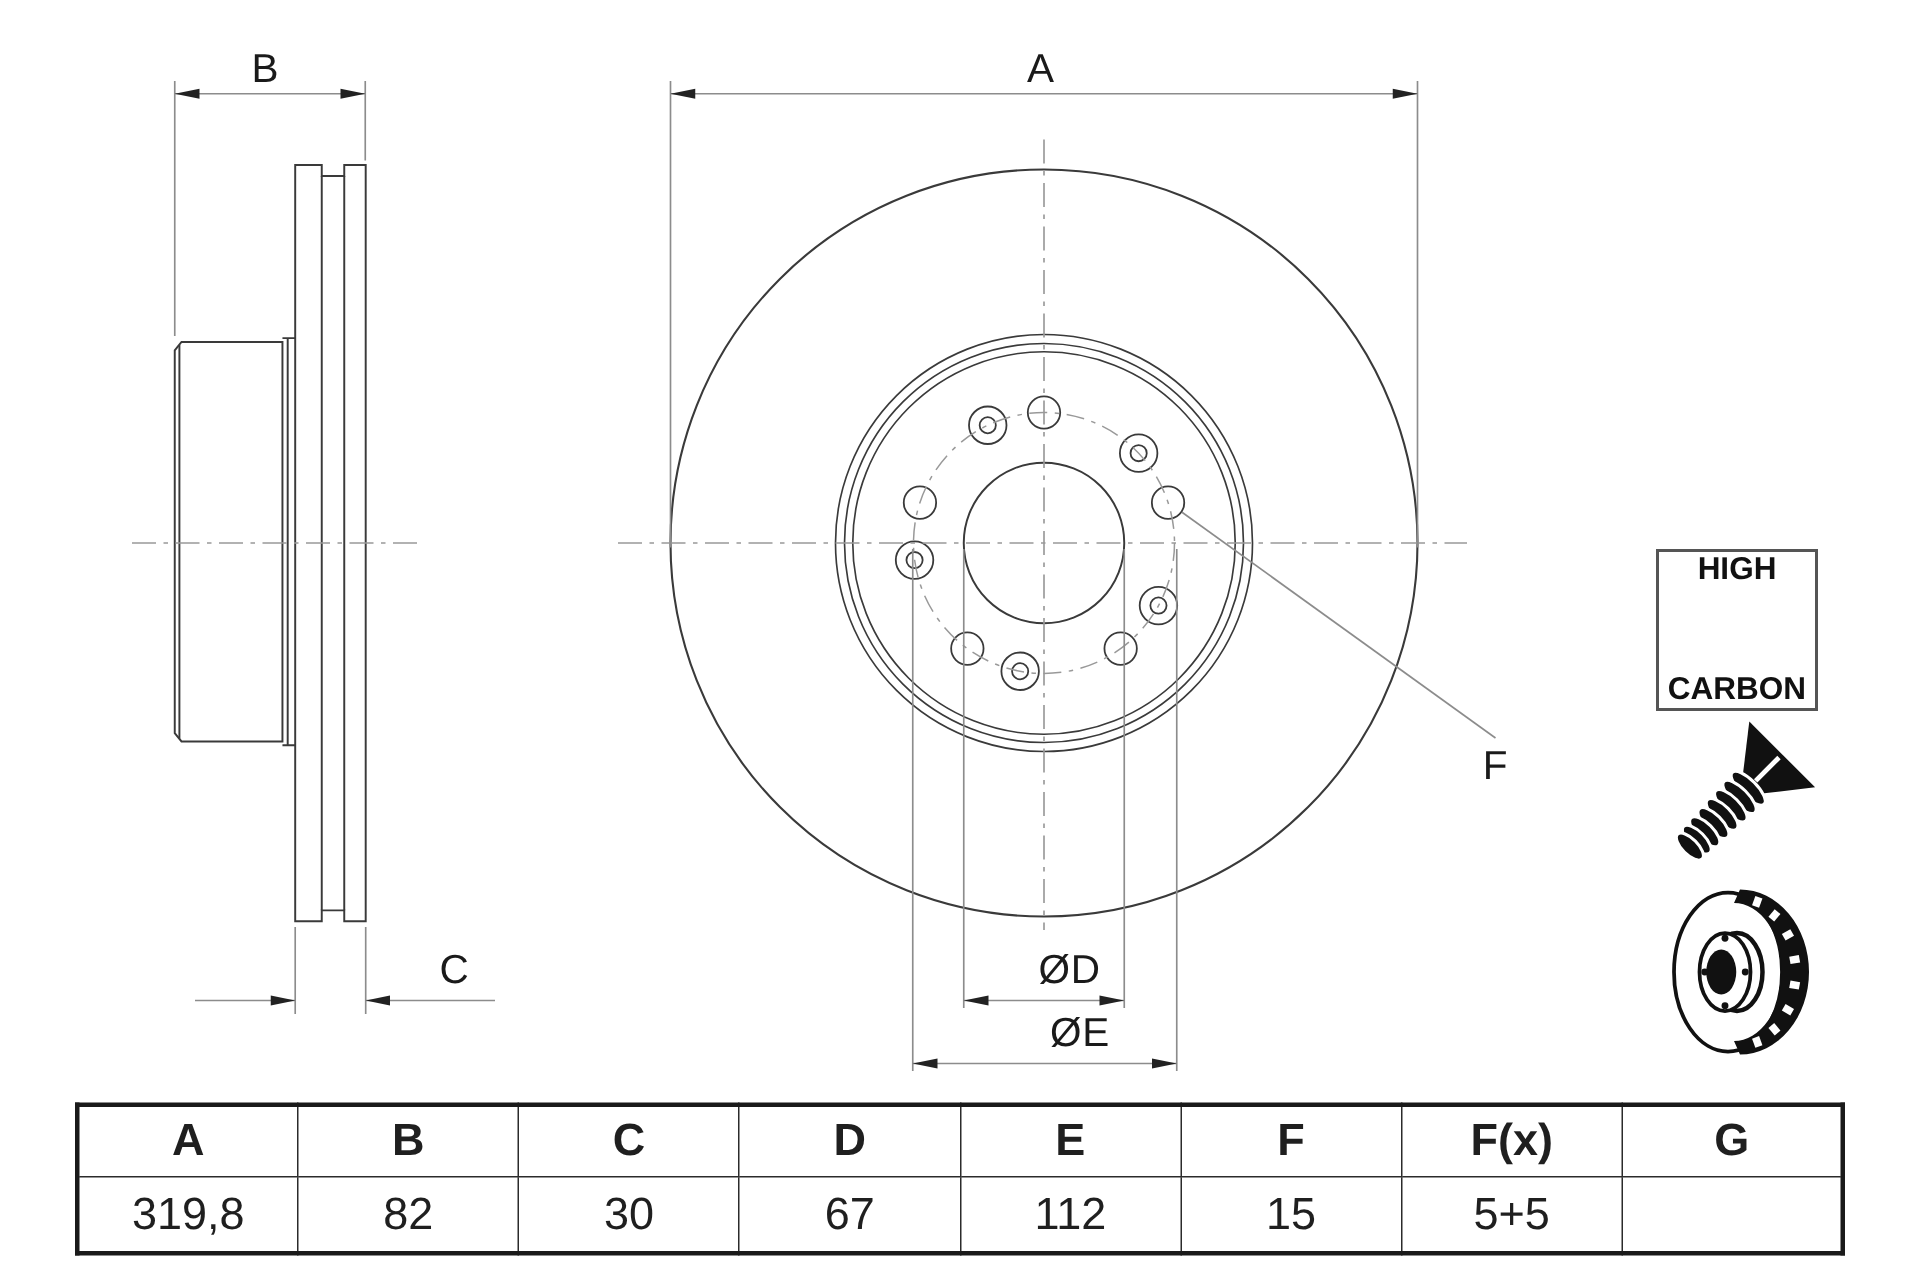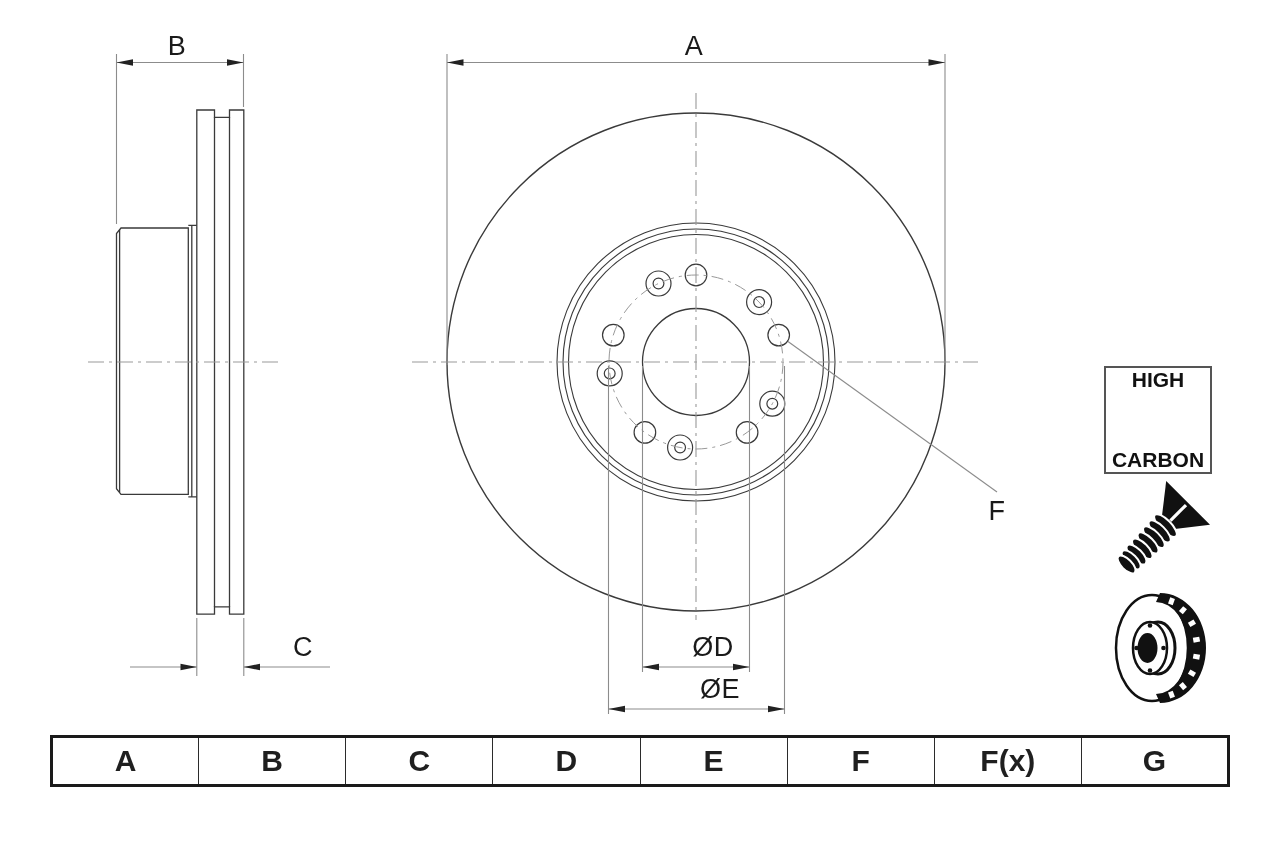--- a/index.html
+++ b/index.html
@@ -180,16 +180,26 @@
         <tr>
       <th>A</th>
       <th>B</th>
       <th>C</th>
       <th>D</th>
       <th>E</th>
       <th>F</th>
       <th>F(x)</th>
       <th>G</th>
     </tr>
+    <tr>
+      <td>319,8</td>
+      <td>82</td>
+      <td>30</td>
+      <td>67</td>
+      <td>112</td>
+      <td>15</td>
+      <td>5+5</td>
+      <td></td>
+    </tr>
   </tbody>
     </table>
 
 </div>
 
 </body></html>

